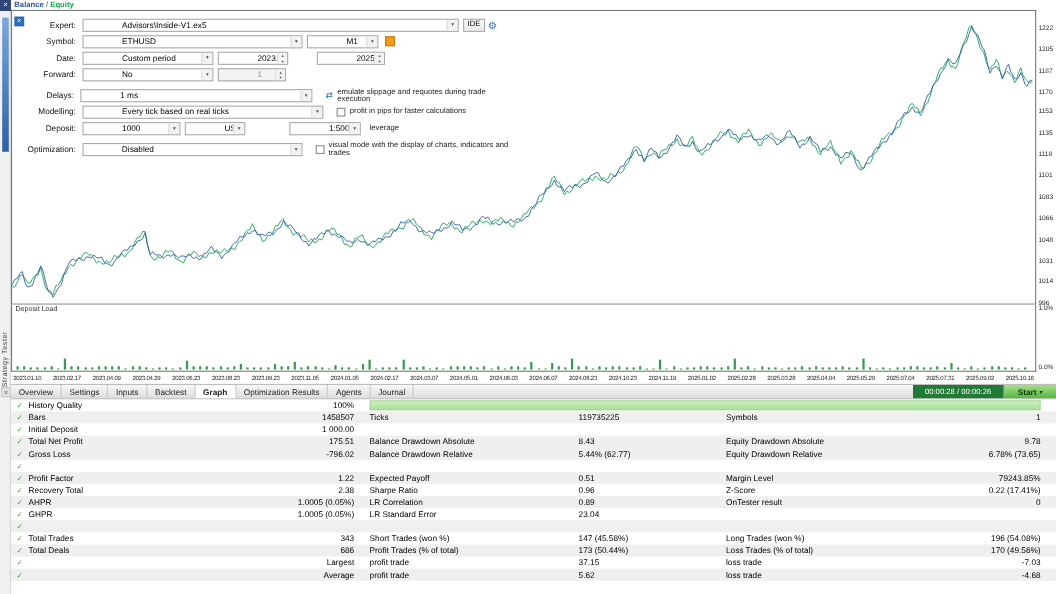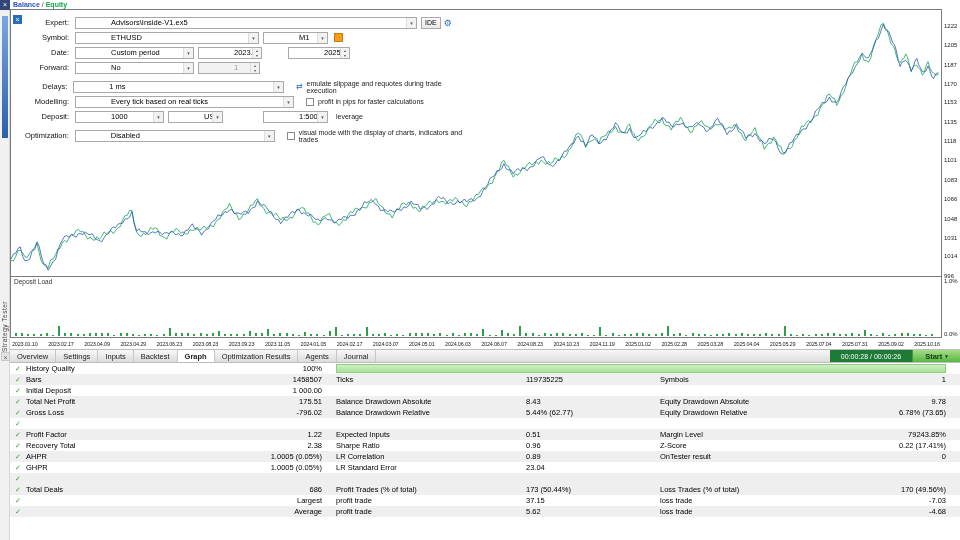--- a/index.html
+++ b/index.html
@@ -132,21 +132,21 @@
             <div class="combo" style="width:342px">
               <span class="cval">Advisors\Inside-V1.ex5</span>
               <span class="arr">▾</span>
             </div>
             <div class="mini-btn">IDE</div>
             <span class="gear">⚙</span>
           </div>
 
           <div class="srow-setting">
             <span class="slabel">Symbol:</span>
-            <div class="combo" style="width:184px">
+            <div class="combo" style="width:200px">
               <span class="cval">ETHUSD</span>
               <span class="arr">▾</span>
             </div>
             <div class="combo" style="width:65px">
               <span class="cval">M1</span>
               <span class="arr">▾</span>
             </div>
             <div class="sym-icon"></div>
           </div>
 
@@ -512,21 +512,21 @@
           <span class="v1"></span>
           <span class="l2"></span>
           <span class="v2"></span>
           <span class="l3"></span>
           <span class="v3"></span>
         </div>
         <div class="srow alt">
           <span class="chk">✓</span>
           <span class="l1">Profit Factor</span>
           <span class="v1">1.22</span>
-          <span class="l2">Expected Inputs</span>
+          <span class="l2">Expected Payoff</span>
           <span class="v2">0.51</span>
           <span class="l3">Margin Level</span>
           <span class="v3">79243.85%</span>
         </div>
         <div class="srow">
           <span class="chk">✓</span>
           <span class="l1">Recovery Total</span>
           <span class="v1">2.38</span>
           <span class="l2">Sharpe Ratio</span>
           <span class="v2">0.96</span>
@@ -553,20 +553,29 @@
         </div>
         <div class="srow alt">
           <span class="chk">✓</span>
           <span class="l1"></span>
           <span class="v1"></span>
           <span class="l2"></span>
           <span class="v2"></span>
           <span class="l3"></span>
           <span class="v3"></span>
         </div>
+        <div class="srow">
+          <span class="chk">✓</span>
+          <span class="l1">Total Trades</span>
+          <span class="v1">343</span>
+          <span class="l2">Short Trades (won %)</span>
+          <span class="v2">147 (45.58%)</span>
+          <span class="l3">Long Trades (won %)</span>
+          <span class="v3">196 (54.08%)</span>
+        </div>
         <div class="srow alt">
           <span class="chk">✓</span>
           <span class="l1">Total Deals</span>
           <span class="v1">686</span>
           <span class="l2">Profit Trades (% of total)</span>
           <span class="v2">173 (50.44%)</span>
           <span class="l3">Loss Trades (% of total)</span>
           <span class="v3">170 (49.56%)</span>
         </div>
         <div class="srow">

